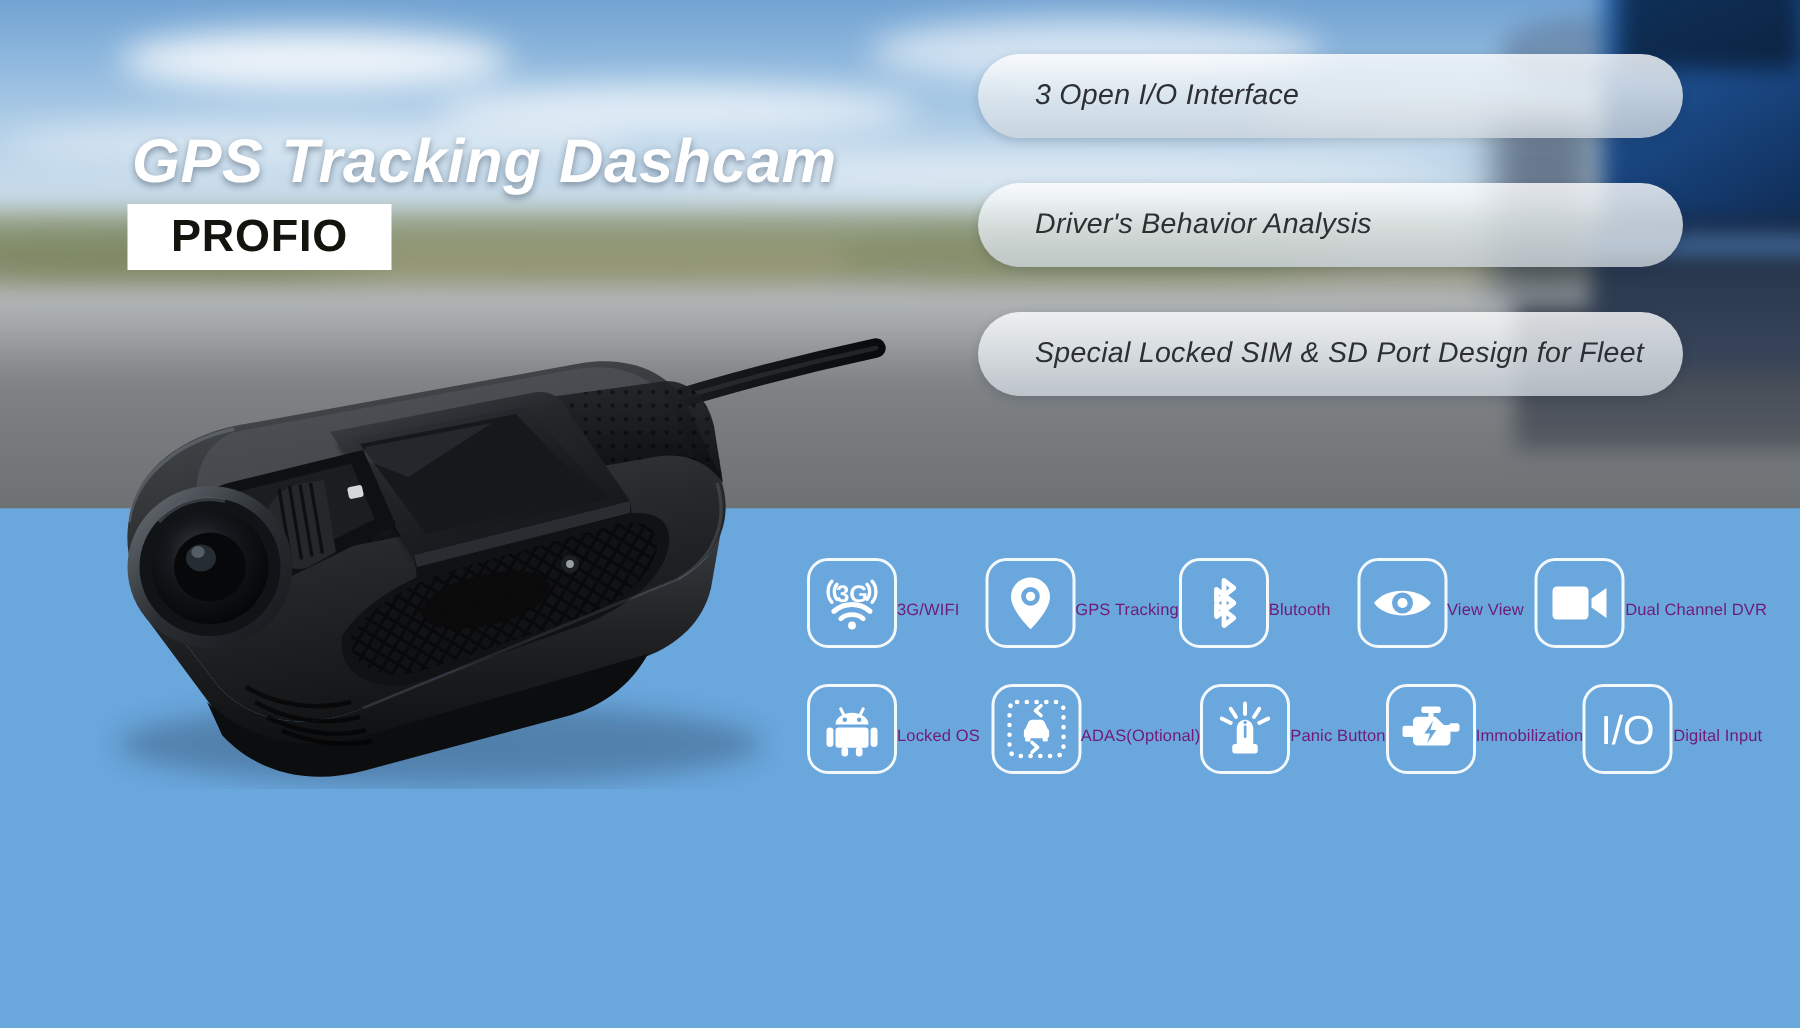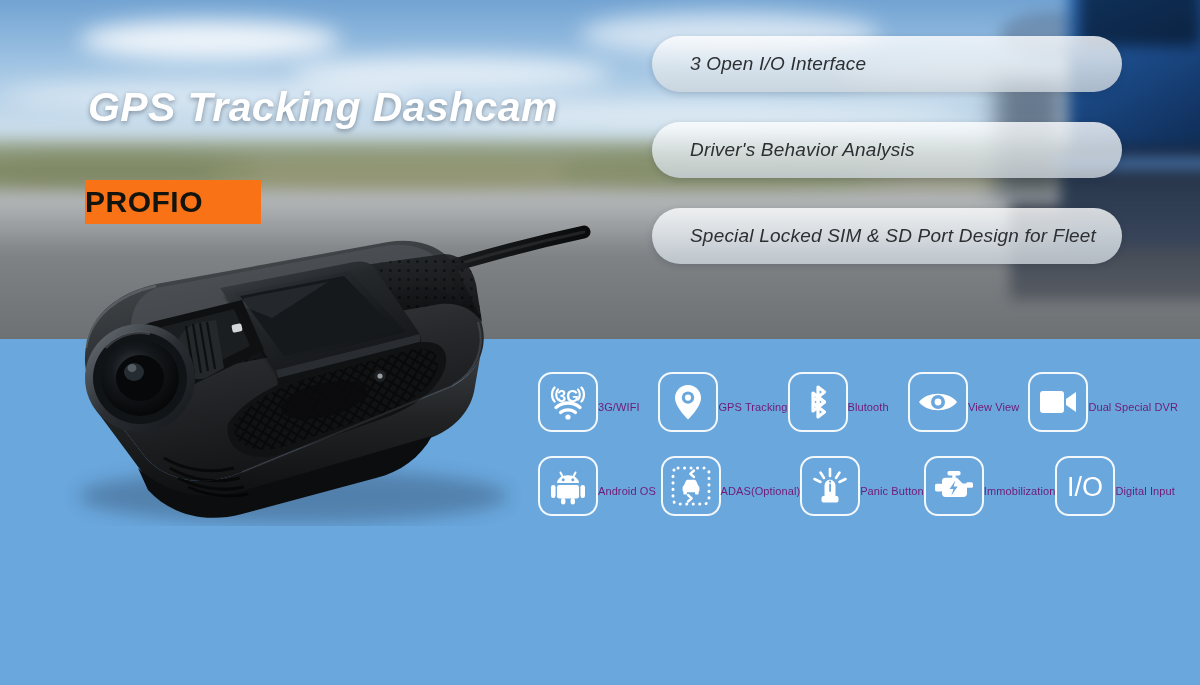--- a/index.html
+++ b/index.html
@@ -133,23 +133,23 @@
     white-space:nowrap;
   }
 
   
   .logo {
     position:absolute;
     left:85px; top:136px;
     width:176px;
   }
   .logo-top {
-    background:#f97316;
+    background:#ffffff;
     height:44px;
-    display:flex; align-items:center; margin-top:44px;
+    display:flex; align-items:center; justify-content:center;
   }
   .logo-word {
     font-size:30px;
     font-weight:bold;
     color:#14140f;
     letter-spacing:.5px;
     line-height:1;
   }
   .logo-bottom {
     background:#23261c;
@@ -506,21 +506,21 @@
         <div class="icon-label">View View</div>
       </div>
 
       <div class="icon-cell">
         <div class="icon-box">
           <svg width="40" height="30" viewBox="0 0 40 30">
             <rect x="2" y="4" width="24" height="22" rx="3" fill="#fff"></rect>
             <path d="M28 12 L38 5 L38 25 L28 18 Z" fill="#fff"></path>
           </svg>
         </div>
-        <div class="icon-label">Dual Special DVR</div>
+        <div class="icon-label">Dual Channel DVR</div>
       </div>
 
     </div>
 
     <div class="icon-row">
 
       <div class="icon-cell">
         <div class="icon-box">
           <svg width="38" height="38" viewBox="0 0 38 38">
             <g stroke="#fff" stroke-width="2" stroke-linecap="round">
@@ -530,21 +530,21 @@
             <path d="M8 16 C8 11.6 12.9 8.2 19 8.2 C25.1 8.2 30 11.6 30 16 Z" fill="#fff"></path>
             <circle cx="14.2" cy="12.8" r="1.5" fill="#6aa7dd"></circle>
             <circle cx="23.8" cy="12.8" r="1.5" fill="#6aa7dd"></circle>
             <rect x="8" y="18" width="22" height="13.5" rx="2.2" fill="#fff"></rect>
             <rect x="2" y="18" width="4.6" height="13" rx="2.3" fill="#fff"></rect>
             <rect x="31.4" y="18" width="4.6" height="13" rx="2.3" fill="#fff"></rect>
             <rect x="12" y="31" width="4.4" height="6.4" rx="2.2" fill="#fff"></rect>
             <rect x="21.6" y="31" width="4.4" height="6.4" rx="2.2" fill="#fff"></rect>
           </svg>
         </div>
-        <div class="icon-label">Android OS</div>
+        <div class="icon-label">Locked OS</div>
       </div>
 
       <div class="icon-cell">
         <div class="icon-box">
           <svg width="42" height="42" viewBox="0 0 42 42">
             <rect x="3" y="3" width="36" height="36" rx="5" fill="none" stroke="#fff" stroke-width="3" stroke-linecap="round" stroke-dasharray="0.1 6.4"></rect>
             <path d="M24 5.5 L20.3 8.8 L24 12" fill="none" stroke="#fff" stroke-width="2.4" stroke-linecap="round" stroke-linejoin="round"></path>
             <path d="M18 30 L21.7 33.3 L18 36.5" fill="none" stroke="#fff" stroke-width="2.4" stroke-linecap="round" stroke-linejoin="round"></path>
             <path d="M13.4 21.4 L15.6 16.4 C16 15.4 16.9 14.8 18 14.8 L24 14.8
                      C25.1 14.8 26 15.4 26.4 16.4 L28.6 21.4 Z" fill="#fff"></path>

